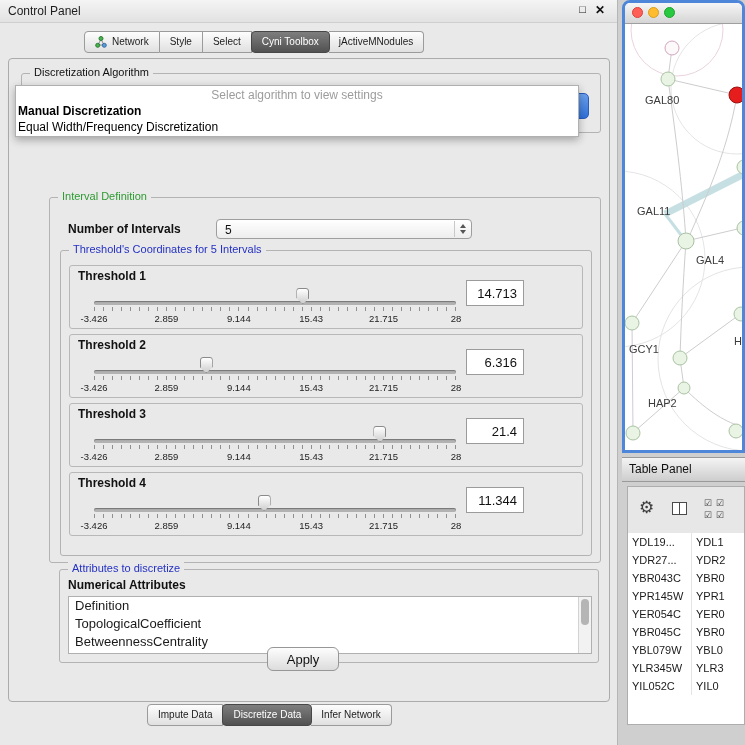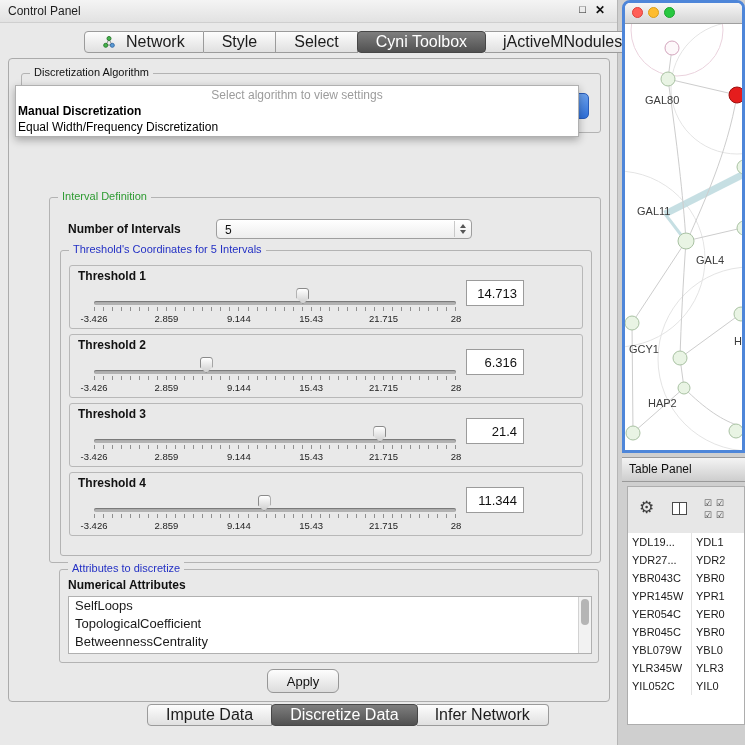--- a/index.html
+++ b/index.html
@@ -9,21 +9,21 @@
   .control-panel{position:absolute;left:0;top:0;width:618px;height:745px;background:#e9e9e9;border-right:1px solid #b5b5b5;box-sizing:border-box;}
   .titlebar{position:absolute;left:0;top:0;right:0;height:22px;background:linear-gradient(#f4f4f4,#e2e2e2);border-bottom:1px solid #cfcfcf;}
   .tb-title{position:absolute;left:8px;top:4px;font-size:12px;color:#1d1d1d;}
   .tb-icons{position:absolute;right:12px;top:3px;display:flex;gap:9px;font-size:12px;color:#111;}
   .tb-icons span{cursor:default;}
 
   
   .tabs{position:absolute;display:flex;}
   .tabs-top{left:84px;top:31px;}
   .tabs-bottom{left:147px;top:704px;}
-  .tab{height:22px;line-height:22px;padding:0 18px;font-size:16px;color:#1c1c1c;background:linear-gradient(#fdfdfd,#e0e0e0);border:1px solid #9b9b9b;border-left:none;display:flex;align-items:center;gap:11px;white-space:nowrap;box-sizing:border-box;}
+  .tab{height:22px;line-height:22px;padding:0 10px;font-size:10px;color:#1c1c1c;background:linear-gradient(#fdfdfd,#e0e0e0);border:1px solid #9b9b9b;border-left:none;display:flex;align-items:center;gap:5px;white-space:nowrap;box-sizing:border-box;}
   .tab:first-child{border-left:1px solid #9b9b9b;border-radius:4px 0 0 4px;}
   .tab:last-child{border-radius:0 4px 4px 0;}
   .tab.sel{background:linear-gradient(#7e7e7e,#515151);color:#fff;border:1px solid #474747;border-radius:4px;margin:0 -1px;position:relative;z-index:2;}
 
   .main-box{position:absolute;left:8px;top:58px;width:602px;height:644px;border:1px solid #ababab;border-radius:4px;background:#e9e9e9;box-sizing:border-box;}
 
   
   .grp{position:absolute;border:1px solid #b3b3b3;border-radius:3px;box-sizing:border-box;}
   .gtitle{position:absolute;top:-8px;left:8px;background:#e9e9e9;padding:0 4px;font-size:11px;color:#111;white-space:nowrap;}
   .gtitle.green{color:#2e9b32;}
@@ -63,21 +63,21 @@
   .s0{left:0%}.s1{left:20%}.s2{left:40%}.s3{left:60%}.s4{left:80%}.s5{left:100%}
   .val{position:absolute;left:396px;top:14px;width:58px;height:26px;border:1px solid #9b9b9b;background:#fff;font-family:"Liberation Sans",sans-serif;font-size:13px;color:#111;text-align:right;padding:0 6px 0 0;box-sizing:border-box;}
 
   .attr-grp{left:50px;top:510px;width:540px;height:94px;}
   .attr-sub{position:absolute;left:8px;top:8px;font-size:12px;font-weight:bold;color:#111;}
   .listbox{position:absolute;left:8px;top:26px;width:524px;height:58px;background:#fff;border:1px solid #b0b0b0;overflow:hidden;box-sizing:border-box;}
   .list-item{height:18px;line-height:18px;font-size:13px;color:#1a1a1a;padding-left:6px;white-space:nowrap;}
   .vscroll{position:absolute;right:0;top:0;bottom:0;width:13px;background:#f2f2f2;border-left:1px solid #d2d2d2;box-sizing:border-box;}
   .vthumb{position:absolute;left:2px;top:2px;width:8px;height:26px;background:#b5b5b5;border-radius:4px;}
 
-  .apply{position:absolute;left:258px;top:610px;width:72px;height:24px;border:1px solid #979797;border-radius:6px;background:linear-gradient(#fdfdfd,#dcdcdc);font-family:"Liberation Sans",sans-serif;font-size:13px;color:#111;}
+  .apply{position:absolute;left:258px;top:588px;width:72px;height:24px;border:1px solid #979797;border-radius:6px;background:linear-gradient(#fdfdfd,#dcdcdc);font-family:"Liberation Sans",sans-serif;font-size:13px;color:#111;}
 
   
   .net-ico{width:12px;height:12px;}
 
   
   .net-window{position:absolute;left:622px;top:0;width:123px;height:453px;border:3px solid #4e86d9;border-radius:8px 8px 0 0;box-sizing:border-box;overflow:hidden;background:#fff;}
   .net-titlebar{height:20px;background:linear-gradient(#f6f6f6,#d5d5d5);border-bottom:1px solid #9f9f9f;position:relative;}
   .light{position:absolute;top:4px;width:11px;height:11px;border-radius:50%;box-sizing:border-box;}
   .light.red{left:7px;background:#ff5f57;border:1px solid #dd3f38;}
   .light.yellow{left:23px;background:#febc2e;border:1px solid #d99e1b;}
@@ -242,21 +242,21 @@
             </div>
             <input class="val" value="11.344" style="">
           </div>
         </div>
       </div>
 
       <div class="grp attr-grp">
         <span class="gtitle blue">Attributes to discretize</span>
         <div class="attr-sub">Numerical Attributes</div>
         <div class="listbox">
-          <div class="list-item">SelfLoops</div>
+          <div class="list-item">Definition</div>
           <div class="list-item">TopologicalCoefficient</div>
           <div class="list-item">BetweennessCentrality</div>
           <div class="vscroll">
               <div class="vthumb"></div>
             </div>
         </div>
       </div>
 
       <button class="apply">Apply</button>
     </div>

